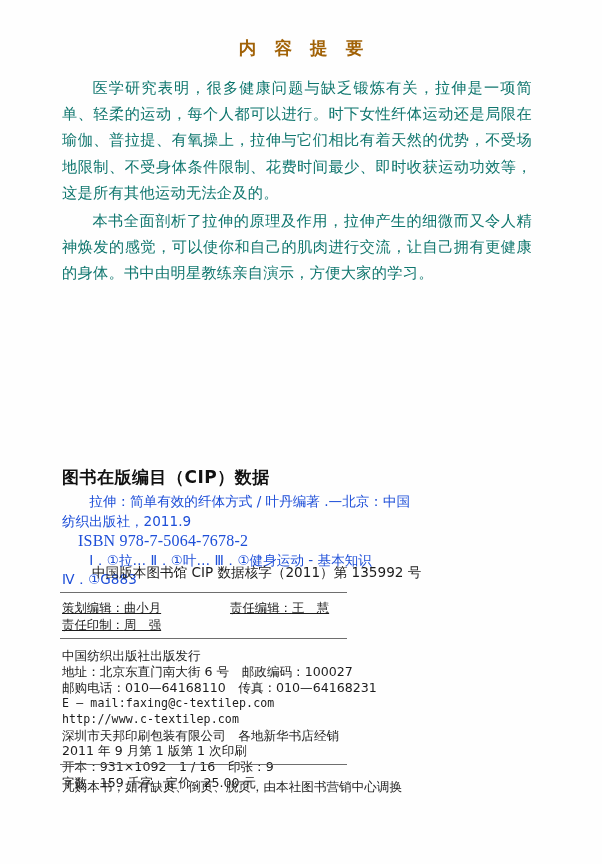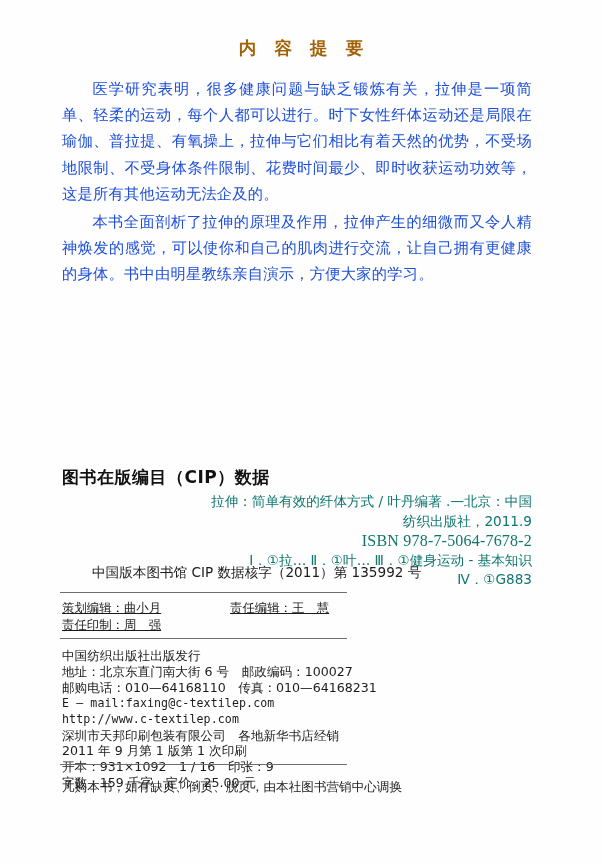--- a/index.html
+++ b/index.html
@@ -46,44 +46,44 @@
     width: 470px;
   }
 
   .summary-body p {
     margin: 0 0 2px 0;
     font-size: 15.2px;
     line-height: 26.2px;
     text-align: justify;
     text-justify: inter-ideograph;
     text-indent: 2em;
-    color: #1d4ed8;
+    color: #0f766e;
     letter-spacing: 0.3px;
+    font-family: Liberation Mono, monospace;
   }
 
   
   .cip-heading {
     position: absolute;
     top: 466px;
     left: 62px;
     font-size: 17px;
     font-weight: 700;
     letter-spacing: 0.5px;
     color: #111;
   }
 
   .cip-block {
     position: absolute;
     top: 492px;
     left: 62px;
     width: 470px;
     font-size: 13.6px;
     line-height: 19.6px;
-    color: #0f766e;
-    text-align: right;
+    color: #1d4ed8;
   }
   .cip-block .ln {
     margin: 0;
     white-space: nowrap;
   }
   .cip-block .ind1 { text-indent: 2em; }
   .cip-block .ind-half { text-indent: 1em; }
   .cip-mono {
     font-family: Liberation Serif, serif;
     font-size: 16px;

